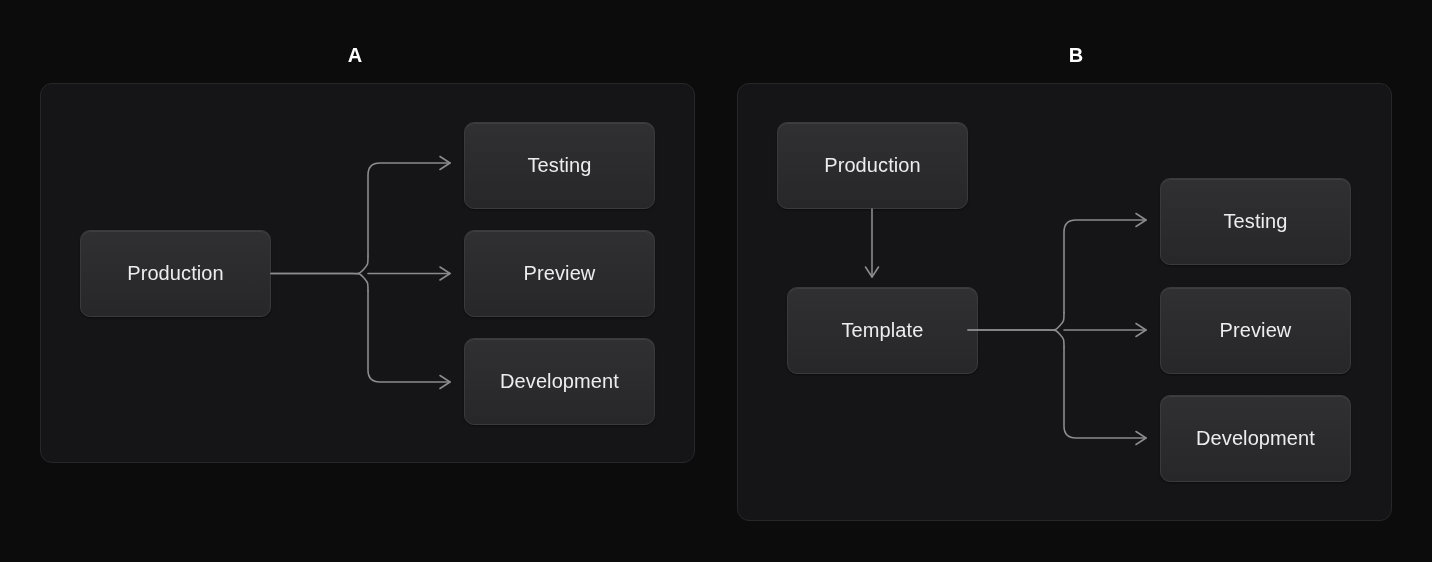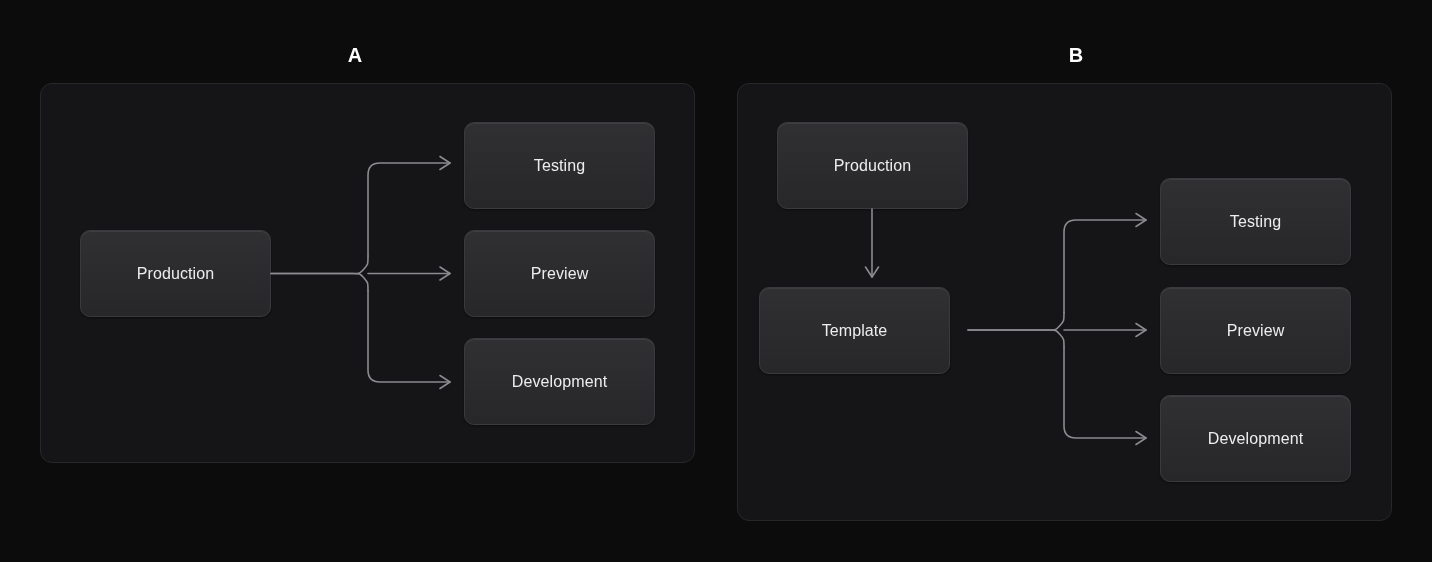--- a/index.html
+++ b/index.html
@@ -47,21 +47,21 @@
     box-sizing: border-box;
     display: flex;
     align-items: center;
     justify-content: center;
     border-radius: 10px;
     border: 1px solid #3a3a3e;
     background: linear-gradient(180deg, #303033 0%, #2c2c2f 45%, #272729 100%);
     box-shadow: inset 0 1px 0 0 rgba(255,255,255,0.07),
                 0 1px 2px rgba(0,0,0,0.45);
     color: #ededef;
-    font-size: 16px;
+    font-size: 20px;
     font-weight: 400;
     letter-spacing: 0.1px;
     white-space: nowrap;
     user-select: none;
   }
 
   .edges {
     position: absolute;
     left: 0;
     top: 0;
@@ -100,21 +100,21 @@
     <span>Development</span>
   </div>
 
   <div class="panel-label" style="left:1046px; top:45px;">B</div>
 
   <div class="panel" style="left:737px; top:83px; width:655px; height:438px;"></div>
 
   <div class="node" style="left:777px; top:122px; width:191px; height:87px;">
     <span>Production</span>
   </div>
-  <div class="node" style="left:759px; top:287px; width:191px; height:87px;">
+  <div class="node" style="left:787px; top:287px; width:191px; height:87px;">
     <span>Template</span>
   </div>
   <div class="node" style="left:1160px; top:178px; width:191px; height:87px;">
     <span>Testing</span>
   </div>
   <div class="node" style="left:1160px; top:287px; width:191px; height:87px;">
     <span>Preview</span>
   </div>
   <div class="node" style="left:1160px; top:395px; width:191px; height:87px;">
     <span>Development</span>

